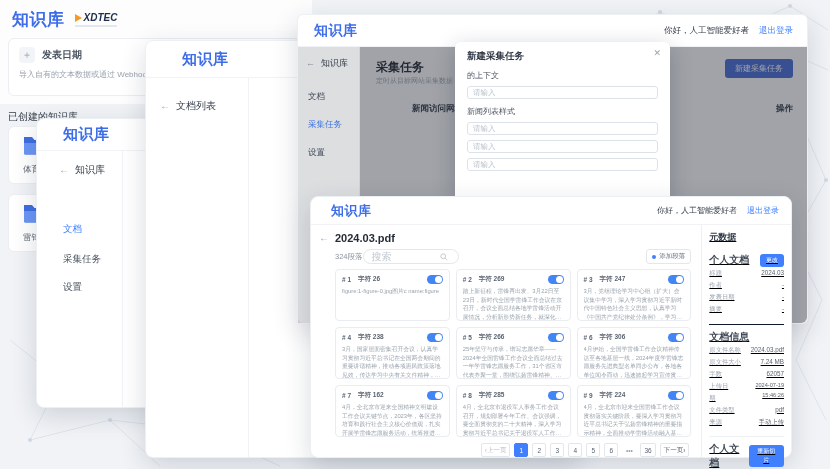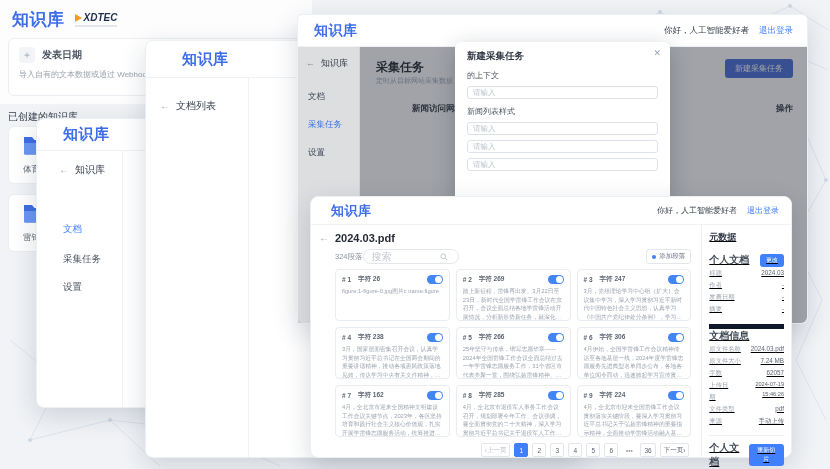--- a/index.html
+++ b/index.html
@@ -352,21 +352,21 @@
           </div>
         <div class="meta-row">
             <span class="l">发表日期</span>
             <span class="v">-</span>
           </div>
         <div class="meta-row">
             <span class="l">摘要</span>
             <span class="v">-</span>
           </div>
 
-        <div class="meta-sec" style="border-top:5px solid #0f172a;">
+        <div class="meta-sec" style="border-top:1px solid #0f172a;padding-top:5px;">
           <span class="meta-sec-label">文档信息</span>
         </div>
         <div class="meta-row">
             <span class="l">原文件名称</span>
             <span class="v">2024.03.pdf</span>
           </div>
         <div class="meta-row">
             <span class="l">原文件大小</span>
             <span class="v">7.24 MB</span>
           </div>

